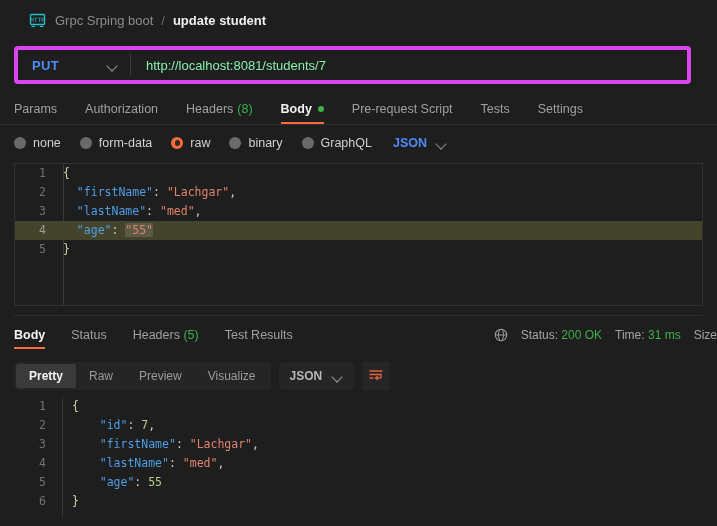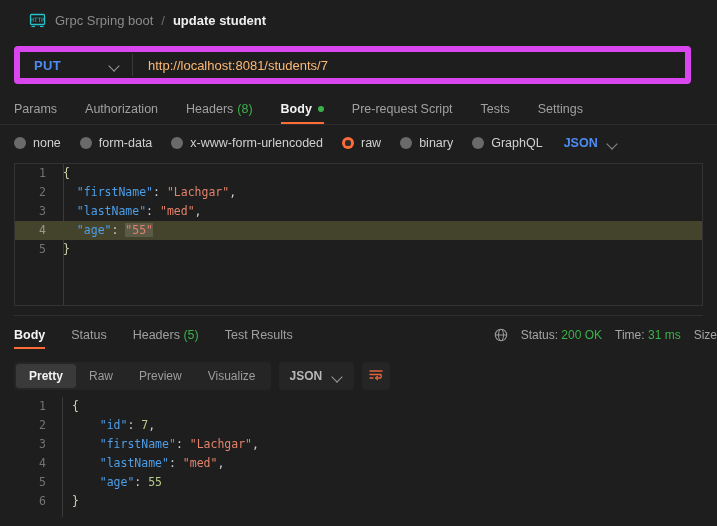--- a/index.html
+++ b/index.html
@@ -24,42 +24,42 @@
   }
   .http-icon svg { display: block; }
   .bc-parent { color: #8b8b8b; font-size: 13px; }
   .bc-sep { color: #6d6d6d; font-size: 13px; }
   .bc-current { color: #efefef; font-size: 13px; font-weight: bold; }
 
   
   .url-row {
     margin: 6px 26px 0 14px;
     height: 38px;
-    border: 6px solid #d946ef;
+    border: 4px solid #d946ef;
     border-radius: 4px;
     display: flex; align-items: center;
     background: #1e1e1e;
   }
   .method-box {
     width: 112px; height: 100%;
     display: flex; align-items: center; justify-content: space-between;
     padding: 0 12px 0 14px;
   }
   .method-label { color: #4e8cf5; font-weight: bold; font-size: 13px; letter-spacing:.3px;}
   .chev { width: 11px; height: 11px; position: relative; display:inline-block;}
   .chev::before {
     content: ""; position: absolute; left: 1px; top: 2px;
     width: 7px; height: 7px;
     border-right: 1.4px solid #9a9a9a; border-bottom: 1.4px solid #9a9a9a;
     transform: rotate(45deg);
   }
   .vsep { width: 1px; height: 22px; background: #3a3a3a; }
   .url-input {
     flex: 1; height: 100%; display: flex; align-items: center;
-    padding-left: 15px; color: #fdba74; font-size: 13px;
+    padding-left: 15px; color: #86efac; font-size: 13px;
     font-family: "Liberation Sans", sans-serif;
     background: transparent; border: none; outline: none;
   }
 
   
   .req-tabs {
     margin-top: 10px; padding: 0 14px;
     display: flex; align-items: flex-end; gap: 0;
     height: 30px;
   }
@@ -258,24 +258,20 @@
 <div class="tabs-underline"></div>
 
 <div class="radio-row">
   <div class="radio-item">
     <span class="radio-mark"></span>
     <span>none</span>
   </div>
   <div class="radio-item">
     <span class="radio-mark"></span>
     <span>form-data</span>
-  </div>
-  <div class="radio-item">
-    <span class="radio-mark"></span>
-    <span>x-www-form-urlencoded</span>
   </div>
   <div class="radio-item selected">
     <span class="radio-mark"></span>
     <span>raw</span>
   </div>
   <div class="radio-item">
     <span class="radio-mark"></span>
     <span>binary</span>
   </div>
   <div class="radio-item">

